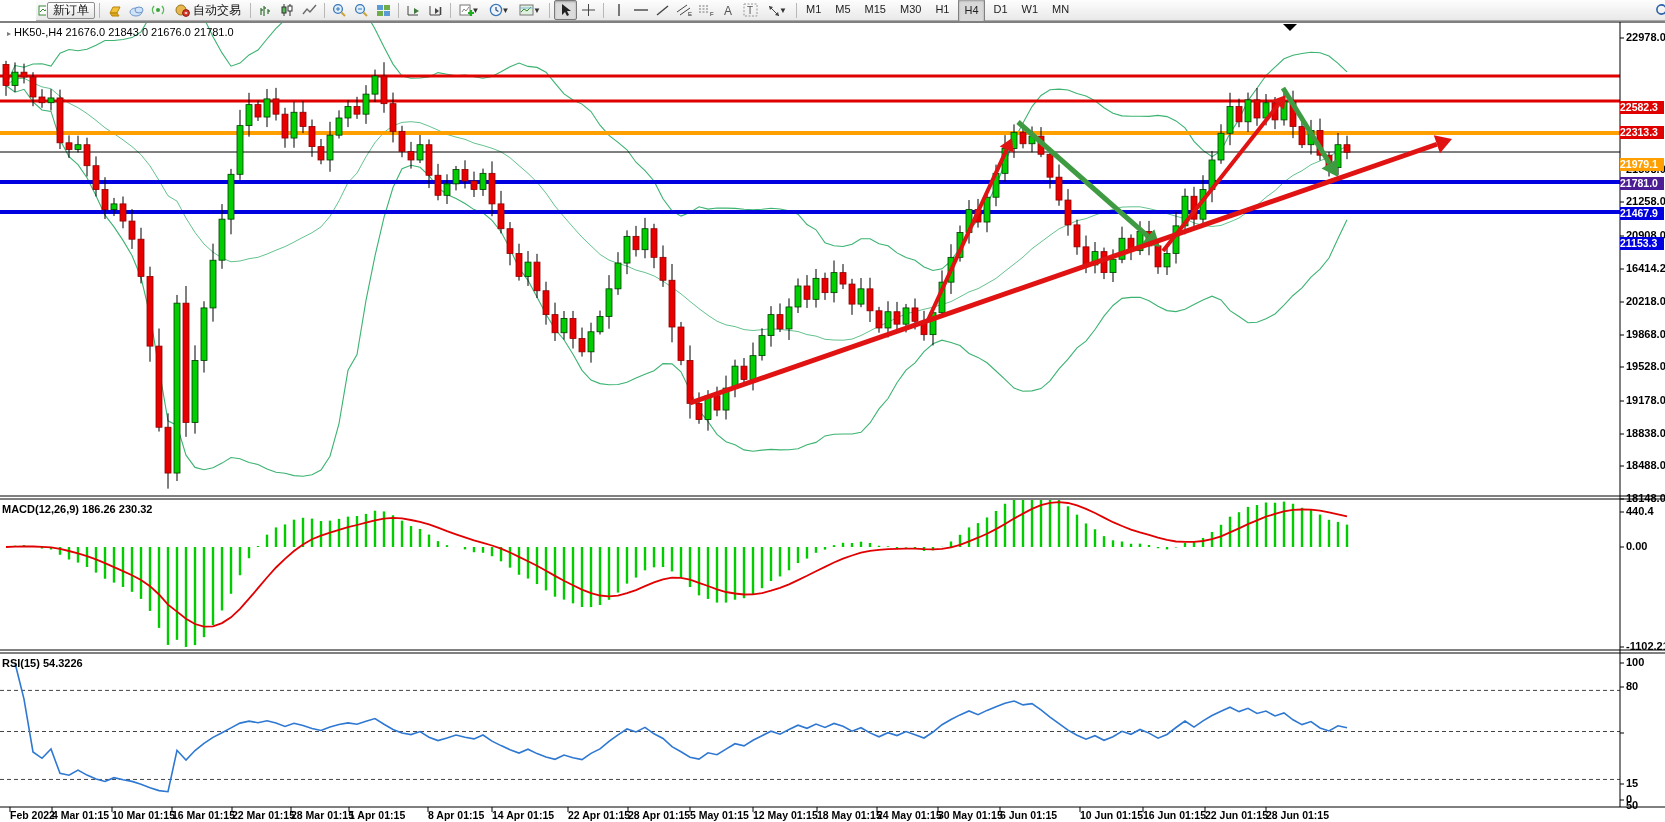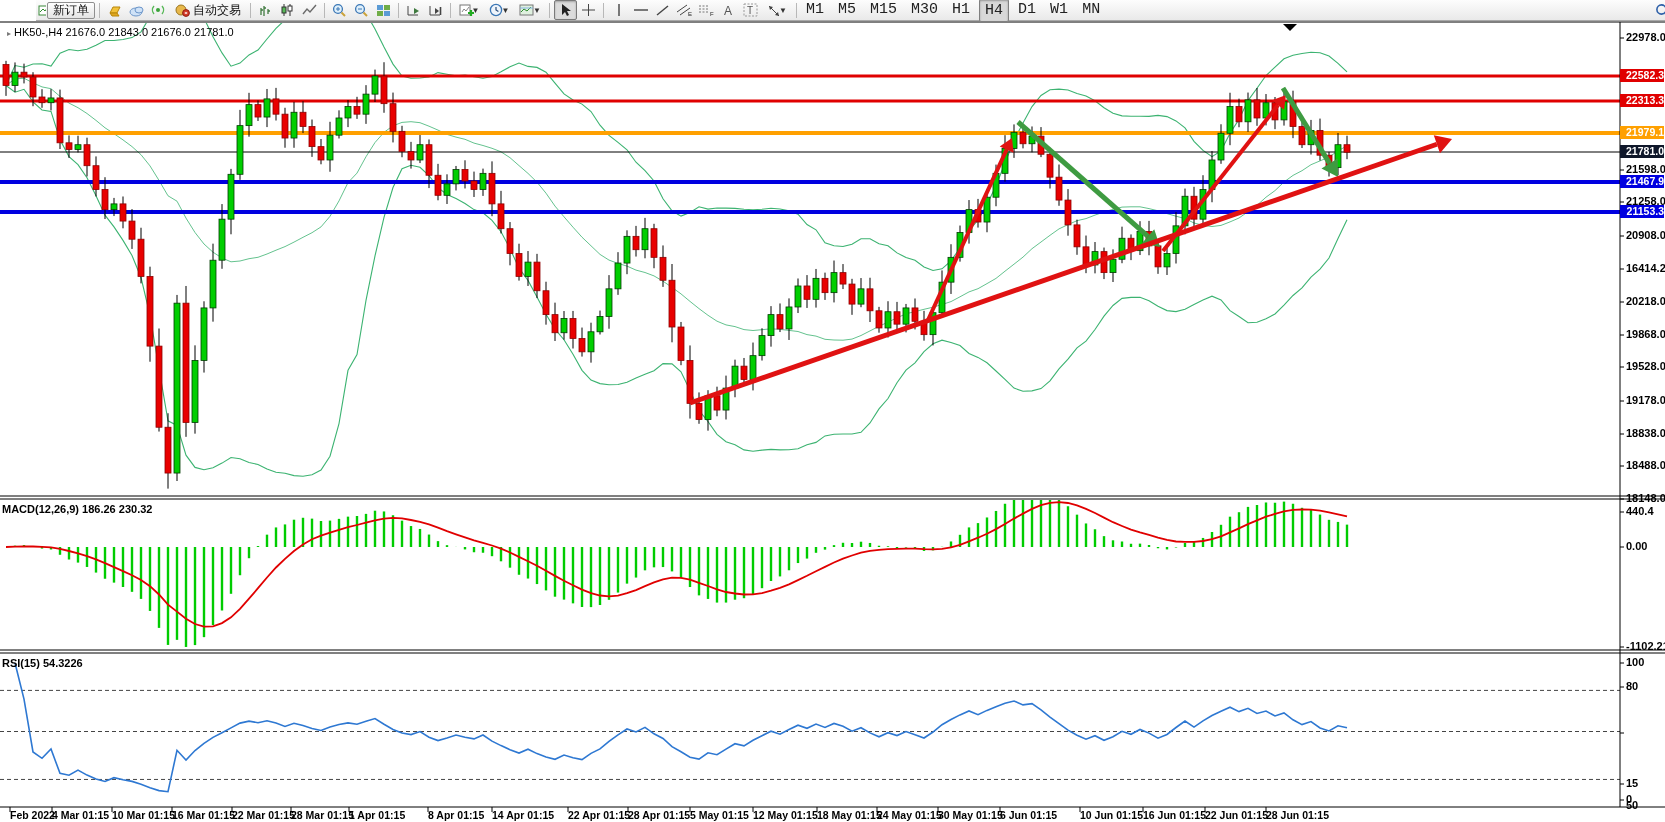--- a/index.html
+++ b/index.html
@@ -10,34 +10,34 @@
     background:linear-gradient(#fdfdfd,#e9e9e9);border-bottom:1px solid #a9a9a9;
     display:flex;align-items:center;gap:1px;padding:0 2px;box-sizing:border-box;z-index:5;margin-left:36px;}
   .tbtn{display:flex;align-items:center;gap:3px;height:17px;padding:0 5px;
     border:1px solid #8f8f8f;border-radius:2px;background:linear-gradient(#ffffff,#e4e4e4);
     font-size:12px;color:#111;white-space:nowrap;}
   .ibtn{display:flex;align-items:center;justify-content:center;width:21px;height:18px;
     border-radius:2px;color:#444;}
   .ibtn.active{border:1px solid #7a7a7a;background:#dcdcdc;box-shadow:inset 0 1px 2px rgba(0,0,0,.25);}
   .sep{width:1px;height:15px;background:#b8b8b8;margin:0 3px;}
   .caret{font-size:8px;color:#333;margin-left:-2px;}
-  .tf{font-size:15px;color:#222;padding:3px 5px;height:15px;line-height:15px;border-radius:2px;font-family:Liberation Mono, monospace;}
+  .tf{font-size:11px;color:#222;padding:3px 5px;height:15px;line-height:15px;border-radius:2px;}
   .tf.active{border:1px solid #808080;background:#d8d8d8;box-shadow:inset 0 1px 2px rgba(0,0,0,.3);}
   .spacer{flex:1;}
   .chatwrap{position:relative;margin-right:4px;}
   .badge{position:absolute;right:-6px;top:-4px;min-width:13px;height:13px;border-radius:7px;
     background:#e53525;color:#fff;font-size:9px;font-weight:700;text-align:center;line-height:13px;
     border:1px solid #b02015;}
   
   #chart{position:absolute;left:0;top:21px;width:1665px;height:801px;}
   #plot{position:absolute;left:0;top:0;}
   .lbl{position:absolute;font-size:11px;font-weight:400;color:#000;white-space:nowrap;z-index:3;}
   .ptick{position:absolute;left:1626px;font-size:11px;font-weight:600;color:#000;white-space:nowrap;z-index:2;}
   .pbadge{position:absolute;left:1620px;width:44px;height:13px;color:#fff;font-size:10.5px;
-    font-weight:700;text-align:right;line-height:13px;z-index:3;}
+    font-weight:700;text-align:left;line-height:13px;z-index:3;margin-top:32px;}
   .dtick{position:absolute;font-size:10.5px;font-weight:600;color:#000;white-space:nowrap;z-index:2;}
 </style>
 </head>
 <body>
 <div id="app">
 
 <div id="toolbar">
   <span class="ibtn" style="width:8px;overflow:hidden">
     <svg width="14" height="12">
           <rect x="1" y="2" width="9" height="9" fill="#fff" stroke="#3a8a3a"></rect>
@@ -820,21 +820,21 @@
         <div class="ptick" style="left: 1626px; top: 635px;">100</div>
         <div class="ptick" style="left: 1626px; top: 659px;">80</div>
         <div class="ptick" style="left: 1626px; top: 738px; margin-top: 40px;">50</div>
         <div class="ptick" style="left: 1626px; top: 756px;">15</div>
         <div class="ptick" style="left: 1626px; top: 772px;">0</div>
         <div class="pbadge" style="left: 1620px; top: 48px; background: rgb(224, 0, 0);">22582.3</div>
         <div class="pbadge" style="left: 1620px; top: 73px; background: rgb(224, 0, 0);">22313.3</div>
         <div class="pbadge" style="left: 1620px; top: 105px; background: rgb(255, 160, 0);">21979.1</div>
         <div class="pbadge" style="left: 1620px; top: 154px; background: rgb(0, 0, 224);">21467.9</div>
         <div class="pbadge" style="left: 1620px; top: 184px; background: rgb(0, 0, 224);">21153.3</div>
-        <div class="pbadge" style="left: 1620px; top: 124px; background: #0f172a;">21781.0</div>
+        <div class="pbadge" style="left: 1620px; top: 124px; background: #4c1d95;">21781.0</div>
         <div class="dtick" style="left: 10px; top: 788px;">Feb 2022</div>
         <div class="dtick" style="left: 52px; top: 788px;">4 Mar 01:15</div>
         <div class="dtick" style="left: 112px; top: 788px;">10 Mar 01:15</div>
         <div class="dtick" style="left: 172px; top: 788px;">16 Mar 01:15</div>
         <div class="dtick" style="left: 232px; top: 788px;">22 Mar 01:15</div>
         <div class="dtick" style="left: 291px; top: 788px;">28 Mar 01:15</div>
         <div class="dtick" style="left: 349px; top: 788px; text-align: center;">1 Apr 01:15</div>
         <div class="dtick" style="left: 428px; top: 788px;">8 Apr 01:15</div>
         <div class="dtick" style="left: 492px; top: 788px;">14 Apr 01:15</div>
         <div class="dtick" style="left: 568px; top: 788px;">22 Apr 01:15</div>

